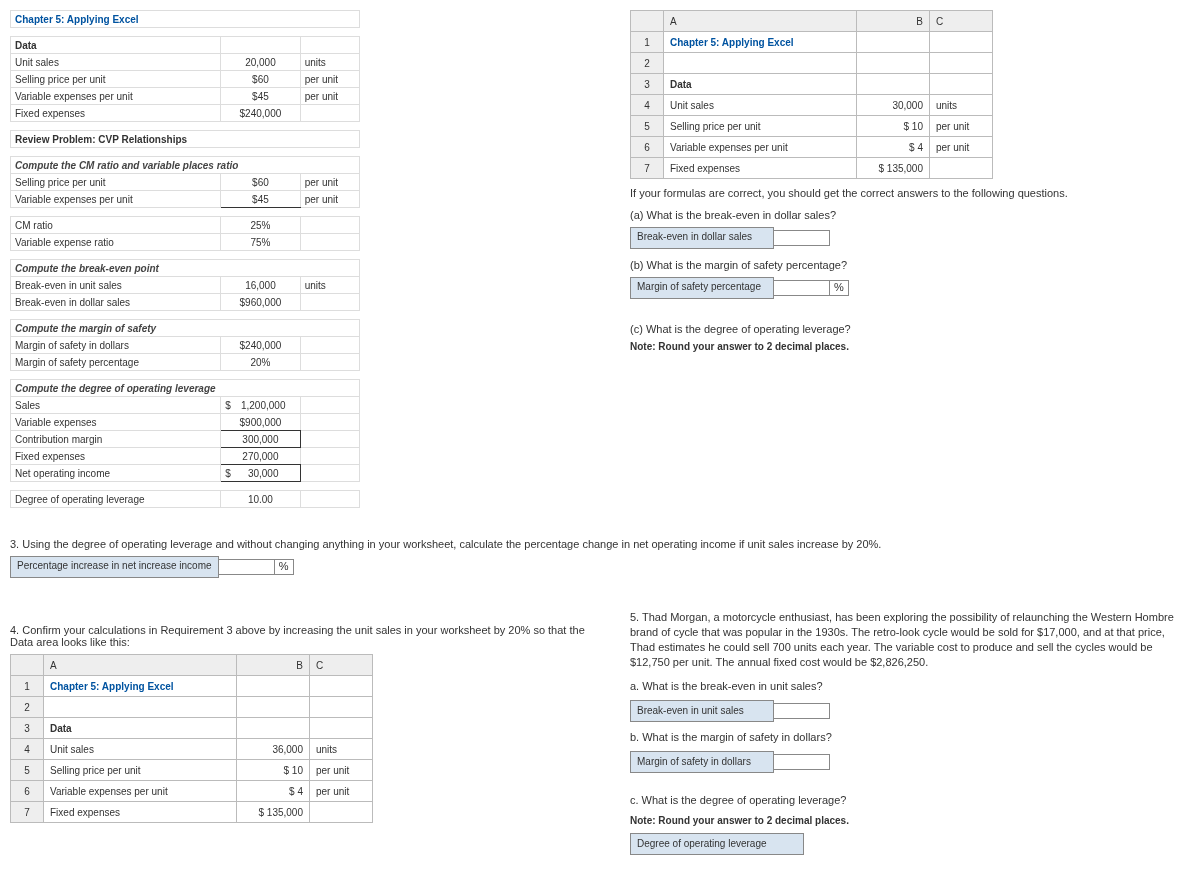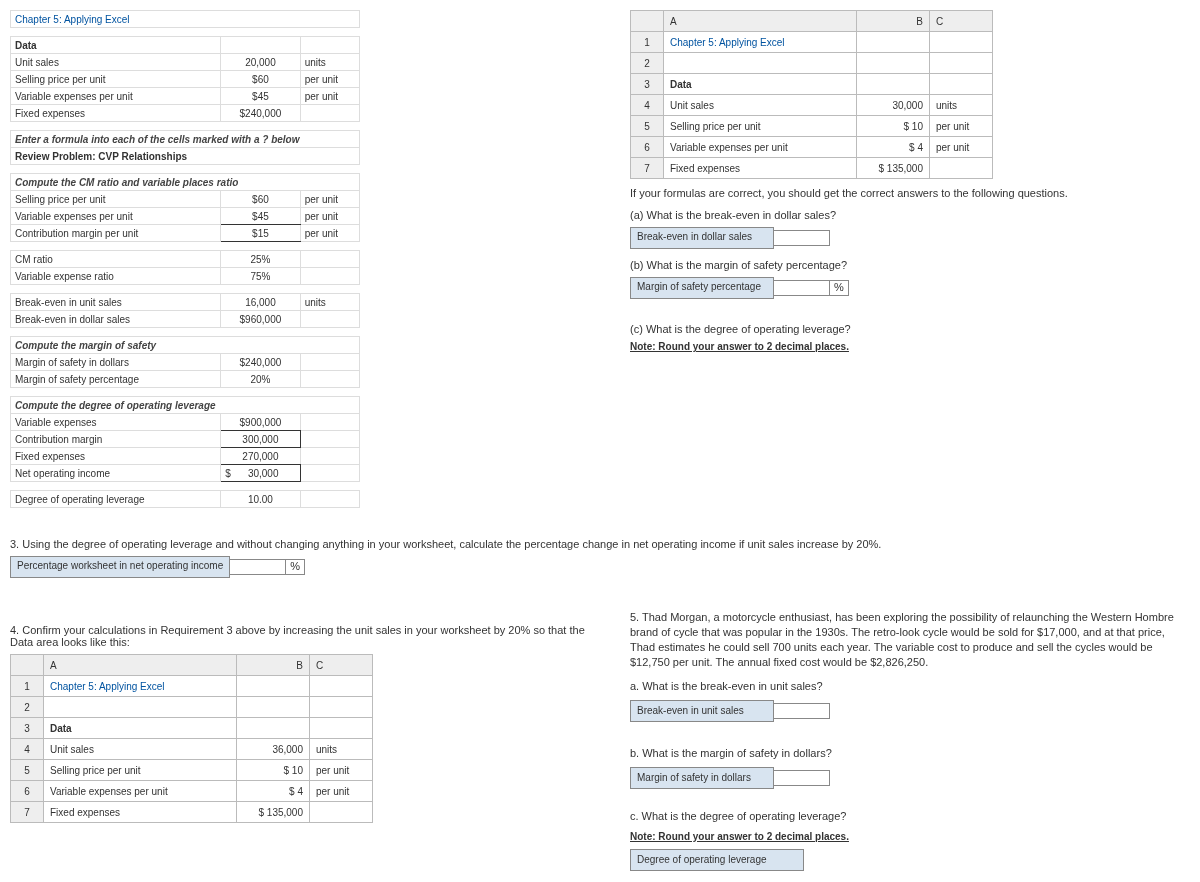--- a/index.html
+++ b/index.html
@@ -13,27 +13,26 @@
   .main-grid {
     display: grid;
     grid-template-columns: 600px 560px;
     gap: 20px;
   }
   .full-width {
     grid-column: 1 / -1;
   }
   .blue-bold {
     color: #0053a0;
-    font-weight: normal;
+    font-weight: bold;
     margin-left: 48px;
   }
   .red-text {
     color: #c00000;
     font-weight: bold;
-    text-decoration: underline;
   }
   .italic-bold {
     font-style: italic;
     font-weight: bold;
     color: #444;
   }
   table.excel {
     border-collapse: collapse;
     font-size: 10px;
   }
@@ -141,61 +140,56 @@
           </tr>
       <tr>
             <td class="lab">Fixed expenses</td>
             <td class="val">$240,000</td>
             <td class="unit"></td>
           </tr>
       <tr>
             <td colspan="3" style="height:6px;border:none"></td>
           </tr>
       <tr>
-            <td class="lab italic-bold" colspan="3">Enter a formula into each of the cells marked with a ? below</td>
-          </tr>
-      <tr>
             <td class="lab" colspan="3" style="font-weight:bold">Review Problem: CVP Relationships</td>
           </tr>
       <tr>
             <td colspan="3" style="height:6px;border:none"></td>
           </tr>
       <tr>
             <td class="lab italic-bold" colspan="3">Compute the CM ratio and variable places ratio</td>
           </tr>
       <tr>
             <td class="lab">Selling price per unit</td>
             <td class="val">$60</td>
             <td class="unit">per unit</td>
           </tr>
       <tr>
             <td class="lab">Variable expenses per unit</td>
             <td class="val under">$45</td>
             <td class="unit">per unit</td>
           </tr>
       <tr>
-            <td class="lab">Contribution margin per unit</td>
-            <td class="val under">$15</td>
-            <td class="unit">per unit</td>
-          </tr>
-      <tr>
             <td colspan="3" style="height:6px;border:none"></td>
           </tr>
       <tr>
             <td class="lab">CM ratio</td>
             <td class="val">25%</td>
             <td class="unit"></td>
           </tr>
       <tr>
             <td class="lab">Variable expense ratio</td>
             <td class="val">75%</td>
             <td class="unit"></td>
           </tr>
       <tr>
             <td colspan="3" style="height:6px;border:none"></td>
+          </tr>
+      <tr>
+            <td class="lab italic-bold" colspan="3">Compute the break-even point</td>
           </tr>
       <tr>
             <td class="lab">Break-even in unit sales</td>
             <td class="val">16,000</td>
             <td class="unit">units</td>
           </tr>
       <tr>
             <td class="lab">Break-even in dollar sales</td>
             <td class="val">$960,000</td>
             <td class="unit"></td>
@@ -214,20 +208,25 @@
       <tr>
             <td class="lab">Margin of safety percentage</td>
             <td class="val">20%</td>
             <td class="unit"></td>
           </tr>
       <tr>
             <td colspan="3" style="height:6px;border:none"></td>
           </tr>
       <tr>
             <td class="lab italic-bold" colspan="3">Compute the degree of operating leverage</td>
+          </tr>
+      <tr>
+            <td class="lab">Sales</td>
+            <td class="val"><span style="float:left">$</span><span>1,200,000</span></td>
+            <td class="unit"></td>
           </tr>
       <tr>
             <td class="lab">Variable expenses</td>
             <td class="val under">$900,000</td>
             <td class="unit"></td>
           </tr>
       <tr>
             <td class="lab">Contribution margin</td>
             <td class="val boxed">300,000</td>
             <td class="unit"></td>
@@ -321,21 +320,21 @@
       <span class="input-cell">Margin of safety percentage</span><span class="input-box"></span><span class="input-box" style="min-width:18px;text-align:center">%</span>
     </div>
 
     <div class="q-text" style="margin-top:24px">(c) What is the degree of operating leverage?</div>
     <div class="red-text small-note">Note: Round your answer to 2 decimal places.</div>
   </div>
 
   <div class="full-width">
     <div class="q-text">3. Using the degree of operating leverage and without changing anything in your worksheet, calculate the percentage change in net operating income if unit sales increase by 20%.</div>
     <div class="answer-row">
-      <span class="input-cell" style="min-width:180px">Percentage worksheet in net operating income</span><span class="input-box"></span><span class="input-box" style="min-width:18px;text-align:center">%</span>
+      <span class="input-cell" style="min-width:180px">Percentage increase in net increase income</span><span class="input-box"></span><span class="input-box" style="min-width:18px;text-align:center">%</span>
     </div>
   </div>
 
   <div>
     <div class="q-text" style="margin-top:20px">4. Confirm your calculations in Requirement 3 above by increasing the unit sales in your worksheet by 20% so that the Data area looks like this:</div>
 
     <table class="excel">
       <tbody>
           <tr>
             <th></th>
@@ -391,21 +390,21 @@
   </div>
 
   <div class="section5">
     <div>5. Thad Morgan, a motorcycle enthusiast, has been exploring the possibility of relaunching the Western Hombre brand of cycle that was popular in the 1930s. The retro-look cycle would be sold for $17,000, and at that price, Thad estimates he could sell 700 units each year. The variable cost to produce and sell the cycles would be $12,750 per unit. The annual fixed cost would be $2,826,250.</div>
 
     <div class="q-text">a. What is the break-even in unit sales?</div>
     <div class="answer-row">
       <span class="input-cell">Break-even in unit sales</span><span class="input-box"></span>
     </div>
 
-    <div class="q-text" style="margin-top:24px">b. What is the margin of safety in dollars?</div>
+    <div class="q-text" style="margin-top:8px">b. What is the margin of safety in dollars?</div>
     <div class="answer-row">
       <span class="input-cell">Margin of safety in dollars</span><span class="input-box"></span>
     </div>
 
     <div class="q-text" style="margin-top:20px">c. What is the degree of operating leverage?</div>
     <div class="red-text small-note">Note: Round your answer to 2 decimal places.</div>
     <div class="answer-row">
       <span class="input-cell" style="min-width:160px">Degree of operating leverage</span>
     </div>
 

